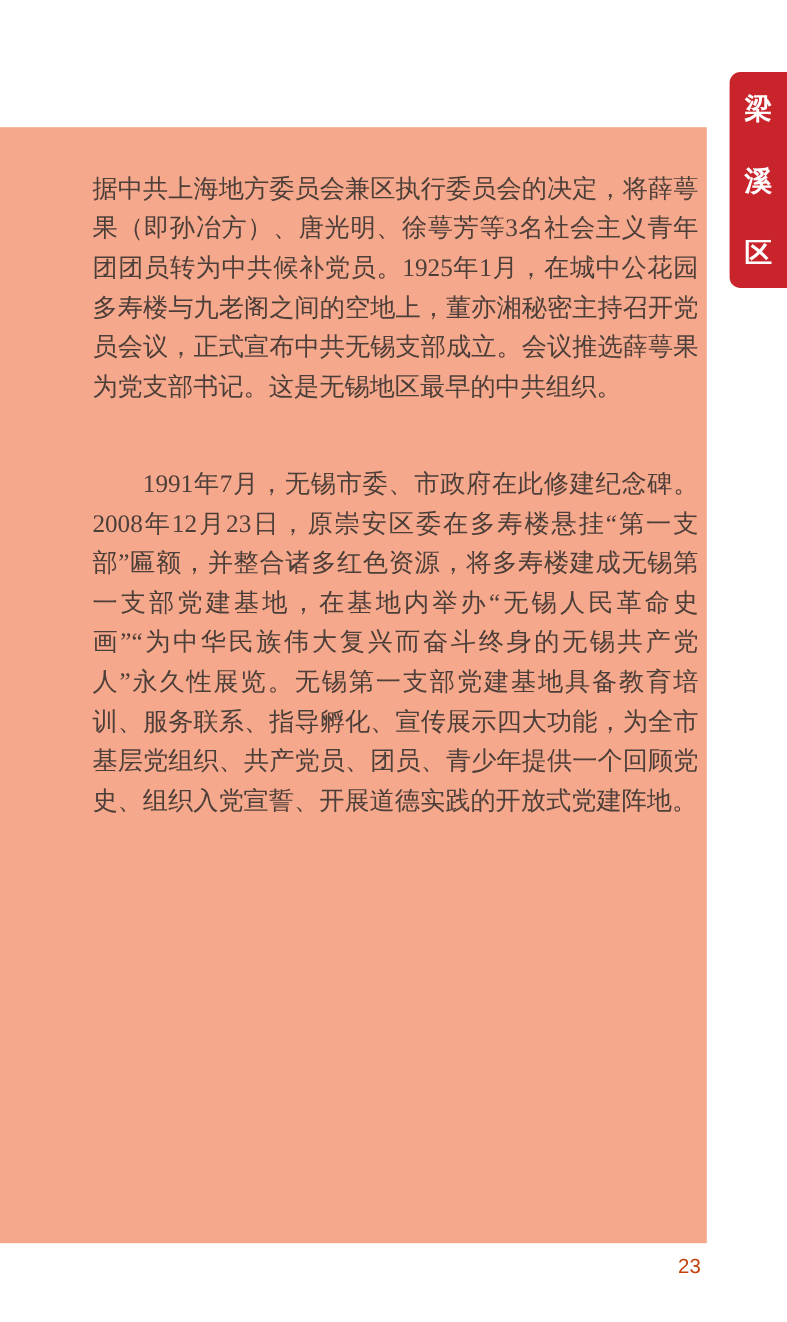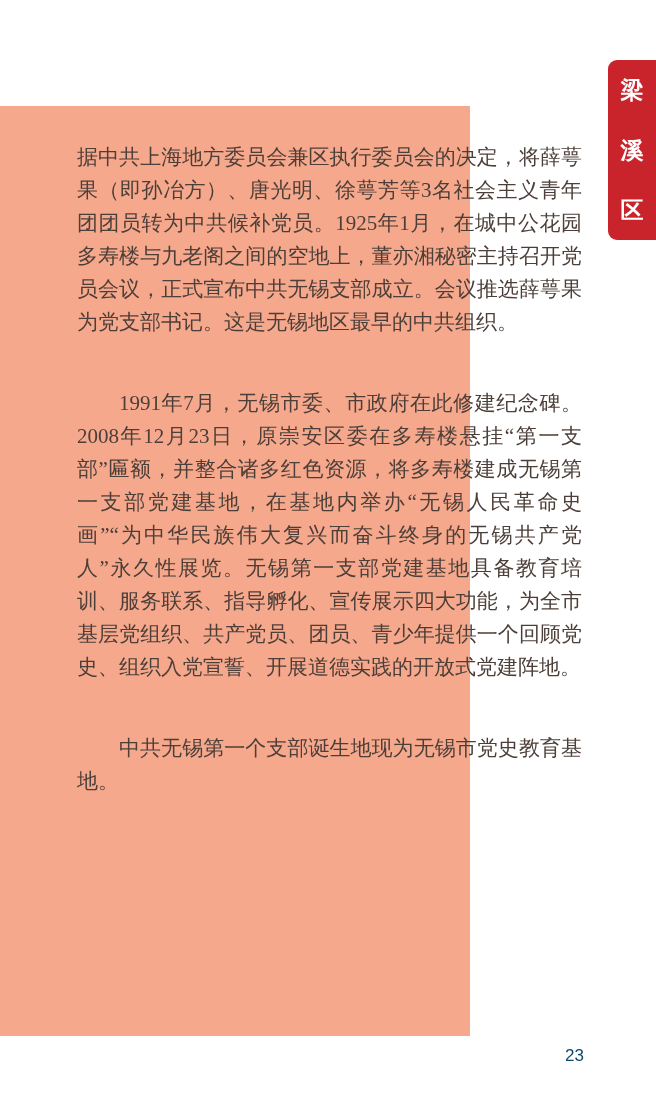--- a/index.html
+++ b/index.html
@@ -13,21 +13,21 @@
     background: #ffffff;
     overflow: hidden;
     font-family: "Liberation Serif", "DejaVu Serif", serif;
   }
 
   
   .content-box {
     position: absolute;
     left: 0;
     top: 106px;
-    width: 470px;
+    width: 589px;
     height: 930px;
     background: #f5a88c;
   }
   .text-block {
     box-sizing: border-box;
     padding: 35px 7px 0 77px;
     width: 589px;
   }
   .text-block p {
     margin: 0;
@@ -68,31 +68,30 @@
   }
 
   
   .page-number {
     position: absolute;
     top: 1047px;
     right: 72px;
     font-family: "Liberation Sans", "DejaVu Sans", sans-serif;
     font-size: 17px;
     line-height: 18px;
-    color: #0c4a6e;
+    color: #c2410c;
   }
 </style>
 </head>
 <body>
 
 <div class="content-box">
   <div class="text-block">
     <p>据中共上海地方委员会兼区执行委员会的决定，将薛萼果（即孙冶方）、唐光明、徐萼芳等3名社会主义青年团团员转为中共候补党员。1925年1月，在城中公花园多寿楼与九老阁之间的空地上，董亦湘秘密主持召开党员会议，正式宣布中共无锡支部成立。会议推选薛萼果为党支部书记。这是无锡地区最早的中共组织。</p>
     <p class="indent">1991年7月，无锡市委、市政府在此修建纪念碑。2008年12月23日，原崇安区委在多寿楼悬挂“第一支部”匾额，并整合诸多红色资源，将多寿楼建成无锡第一支部党建基地，在基地内举办“无锡人民革命史画”“为中华民族伟大复兴而奋斗终身的无锡共产党人”永久性展览。无锡第一支部党建基地具备教育培训、服务联系、指导孵化、宣传展示四大功能，为全市基层党组织、共产党员、团员、青少年提供一个回顾党史、组织入党宣誓、开展道德实践的开放式党建阵地。</p>
-    <p class="indent">中共无锡第一个支部诞生地现为无锡市党史教育基地。</p>
   </div>
 </div>
 
 <div class="side-tab">
   <span class="tab-char">梁</span>
   <span class="tab-char">溪</span>
   <span class="tab-char">区</span>
 </div>
 
 <div class="page-number">23</div>

